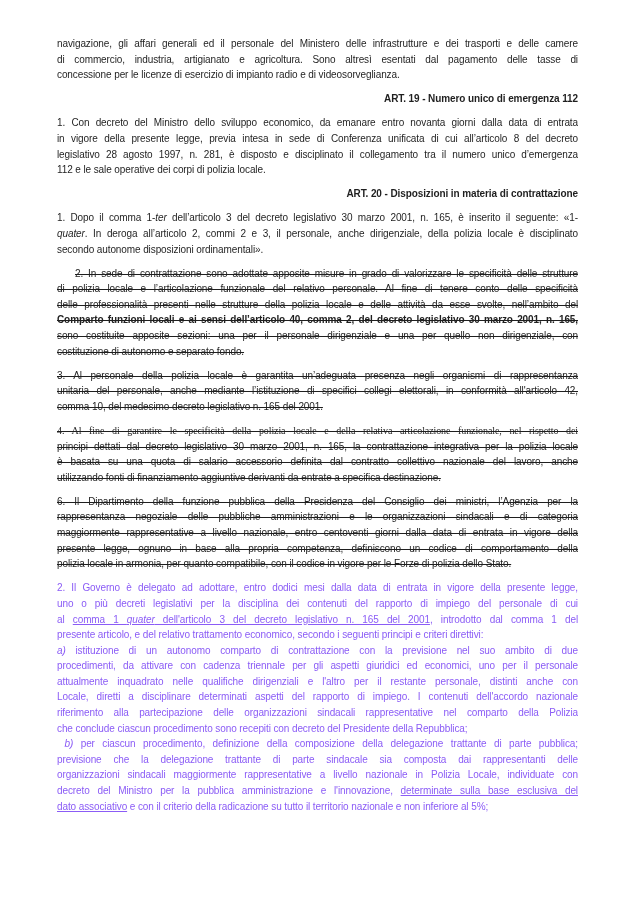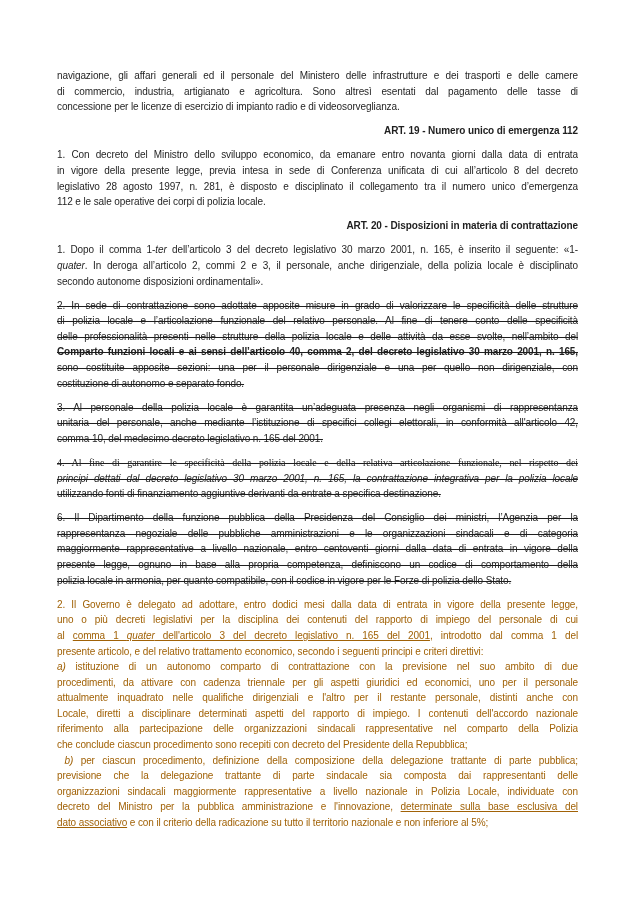--- a/index.html
+++ b/index.html
@@ -11,21 +11,21 @@
     width: 636px;
     height: 900px;
     font-family: "Liberation Sans", "DejaVu Sans", sans-serif;
     color: #1f1f1f;
     overflow: hidden;
   }
   .page {
     box-sizing: border-box;
     width: 636px;
     height: 900px;
-    padding: 68px 58px 0 57px;
+    padding: 36px 58px 0 57px;
     background: #ffffff;
     overflow: hidden;
   }
   .block {
     margin: 0 0 8.5px 0;
   }
   .line {
     font-size: 10px;
     line-height: 15.6px;
     letter-spacing: -0.1px;
@@ -37,21 +37,21 @@
   }
   .line.last {
     text-align-last: auto;
   }
   .heading .line {
     font-weight: bold;
     text-align: right;
     text-align-last: auto;
   }
   .red {
-    color: #a16207;
+    color: #8b5cf6;
   }
   .red .line span[style*="underline"] {
     text-underline-offset: 1px;
   }
 </style>
 </head>
 <body>
 
 <div class="page">
     <div class="block paragraph">
@@ -70,35 +70,36 @@
     </div>
     <div class="block heading">
       <div class="line last"><span>ART. 20 - Disposizioni in materia di contrattazione</span></div>
     </div>
     <div class="block paragraph">
       <div class="line"><span>1. Dopo il comma 1-</span><span style="font-style: italic;">ter</span><span> dell’articolo 3 del decreto legislativo 30 marzo 2001, n. 165, è inserito il seguente: «1-</span></div>
       <div class="line"><span style="font-style: italic;">quater</span><span>. In deroga all’articolo 2, commi 2 e 3, il personale, anche dirigenziale, della polizia locale è disciplinato</span></div>
       <div class="line last"><span>secondo autonome disposizioni ordinamentali».</span></div>
     </div>
     <div class="block paragraph">
-      <div class="line"><span style="text-decoration: line-through;">2. In sede di contrattazione sono adottate apposite misure in grado di valorizzare le specificità delle strutture</span></div>
+      <div class="line"><span style="text-decoration: line-through; margin-left: 18px;">2. In sede di contrattazione sono adottate apposite misure in grado di valorizzare le specificità delle strutture</span></div>
       <div class="line"><span style="text-decoration: line-through;">di polizia locale e l’articolazione funzionale del relativo personale. Al fine di tenere conto delle specificità</span></div>
       <div class="line"><span style="text-decoration: line-through;">delle professionalità presenti nelle strutture della polizia locale e delle attività da esse svolte, nell’ambito del</span></div>
       <div class="line"><span style="text-decoration: line-through; font-weight: bold;">Comparto funzioni locali e ai sensi dell’articolo 40, comma 2, del decreto legislativo 30 marzo 2001, n. 165,</span></div>
       <div class="line"><span style="text-decoration: line-through;">sono costituite apposite sezioni: una per il personale dirigenziale e una per quello non dirigenziale, con</span></div>
       <div class="line last"><span style="text-decoration: line-through;">costituzione di autonomo e separato fondo.</span></div>
     </div>
     <div class="block paragraph">
       <div class="line"><span style="text-decoration: line-through;">3. Al personale della polizia locale è garantita un’adeguata presenza negli organismi di rappresentanza</span></div>
       <div class="line"><span style="text-decoration: line-through;">unitaria del personale, anche mediante l’istituzione di specifici collegi elettorali, in conformità all'articolo 42,</span></div>
       <div class="line last"><span style="text-decoration: line-through;">comma 10, del medesimo decreto legislativo n. 165 del 2001.</span></div>
     </div>
     <div class="block paragraph">
       <div class="line"><span style="text-decoration: line-through; font-family: Liberation Serif, serif;">4. Al fine di garantire le specificità della polizia locale e della relativa articolazione funzionale, nel rispetto dei</span></div>
-      <div class="line"><span style="text-decoration: line-through; font-style: italic;">principi dettati dal decreto legislativo 30 marzo 2001, n. 165, la contrattazione integrativa per la polizia locale</span></div>
+      <div class="line"><span style="text-decoration: line-through;">principi dettati dal decreto legislativo 30 marzo 2001, n. 165, la contrattazione integrativa per la polizia locale</span></div>
+      <div class="line"><span style="text-decoration: line-through;">è basata su una quota di salario accessorio definita dal contratto collettivo nazionale del lavoro, anche</span></div>
       <div class="line last"><span style="text-decoration: line-through;">utilizzando fonti di finanziamento aggiuntive derivanti da entrate a specifica destinazione.</span></div>
     </div>
     <div class="block paragraph">
       <div class="line"><span style="text-decoration: line-through;">6. Il Dipartimento della funzione pubblica della Presidenza del Consiglio dei ministri, l’Agenzia per la</span></div>
       <div class="line"><span style="text-decoration: line-through;">rappresentanza negoziale delle pubbliche amministrazioni e le organizzazioni sindacali e di categoria</span></div>
       <div class="line"><span style="text-decoration: line-through;">maggiormente rappresentative a livello nazionale, entro centoventi giorni dalla data di entrata in vigore della</span></div>
       <div class="line"><span style="text-decoration: line-through;">presente legge, ognuno in base alla propria competenza, definiscono un codice di comportamento della</span></div>
       <div class="line last"><span style="text-decoration: line-through;">polizia locale in armonia, per quanto compatibile, con il codice in vigore per le Forze di polizia dello Stato.</span></div>
     </div>
     <div class="block paragraph red">

